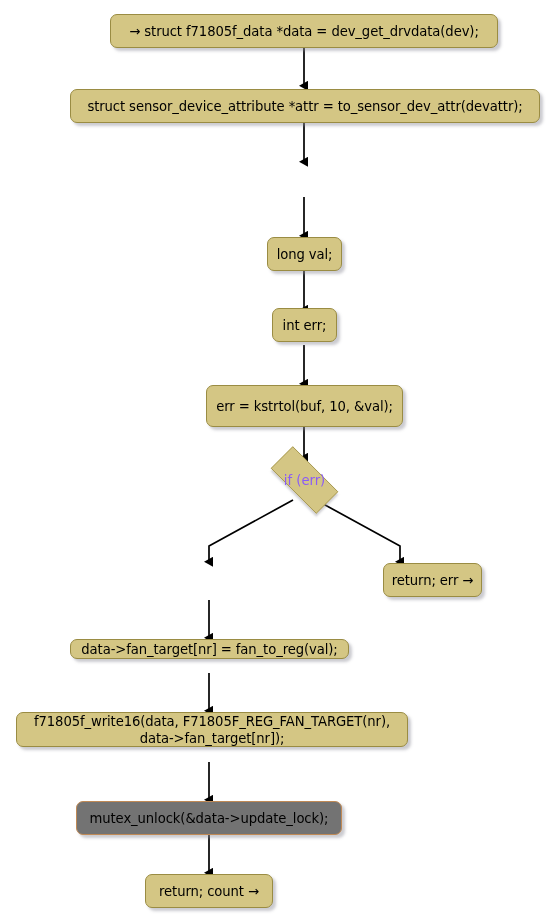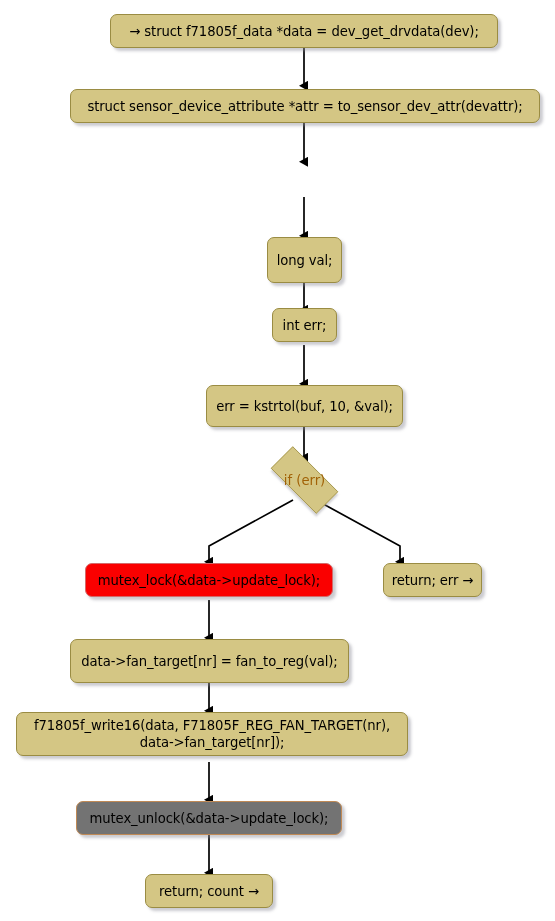--- a/index.html
+++ b/index.html
@@ -71,21 +71,21 @@
   }
   .diamond-label {
     position: absolute;
     left: 0; top: 0;
     width: 100%;
     height: 100%;
     display: flex;
     align-items: center;
     justify-content: center;
     font-size: 13.2px;
-    color: #a16207;
+    color: #8b5cf6;
     white-space: nowrap;
   }
 </style>
 </head>
 <body>
 
 <div id="canvas">
 
   <svg class="edges" viewBox="0 0 555 921" xmlns="http://www.w3.org/2000/svg">
     <defs>
@@ -113,50 +113,47 @@
 
   <div class="node process" style="left:110px; top:14px; width:388px; height:34px;">
     <span>→ struct f71805f_data *data = dev_get_drvdata(dev);</span>
   </div>
 
   <div class="node process" style="left:70px; top:89px; width:470px; height:34px;">
     <span>struct sensor_device_attribute *attr = to_sensor_dev_attr(devattr);</span>
   </div>
 
 
-  <div class="node process" style="left:267px; top:237px; width:75px; height:46px;">
+  <div class="node process" style="left:267px; top:237px; width:75px; height:34px;">
     <span>long val;</span>
   </div>
 
   <div class="node process" style="left:272px; top:308px; width:65px; height:34px;">
     <span>int err;</span>
   </div>
 
   <div class="node process" style="left:206px; top:385px; width:197px; height:42px;">
     <span>err = kstrtol(buf, 10, &amp;val);</span>
   </div>
 
   <div class="diamond-wrap" style="left:259px; top:458px; width:91px; height:44px;">
     <div class="diamond-shape"></div>
     <div class="diamond-label">if (err)</div>
   </div>
 
-  <div class="node locked" style="left:85px; top:563px; width:248px; height:34px;">
-    <span>mutex_lock(&amp;data-&gt;update_lock);</span>
-  </div>
 
   <div class="node process" style="left:351px; top:563px; width:99px; height:34px;margin-left:32px;">
     <span>return; err →</span>
   </div>
 
-  <div class="node process" style="left:70px; top:639px; width:279px; height:44px;">
+  <div class="node process" style="left:70px; top:639px; width:279px; height:20px;">
     <span>data-&gt;fan_target[nr] = fan_to_reg(val);</span>
   </div>
 
-  <div class="node process multiline" style="left:16px; top:712px; width:392px; height:44px;">
+  <div class="node process multiline" style="left:16px; top:712px; width:392px; height:35px;">
     <span>f71805f_write16(data, F71805F_REG_FAN_TARGET(nr),
 data-&gt;fan_target[nr]);</span>
   </div>
 
   <div class="node unlocked" style="left:76px; top:801px; width:266px; height:34px;">
     <span>mutex_unlock(&amp;data-&gt;update_lock);</span>
   </div>
 
   <div class="node process" style="left:145px; top:874px; width:128px; height:34px;">
     <span>return; count →</span>

